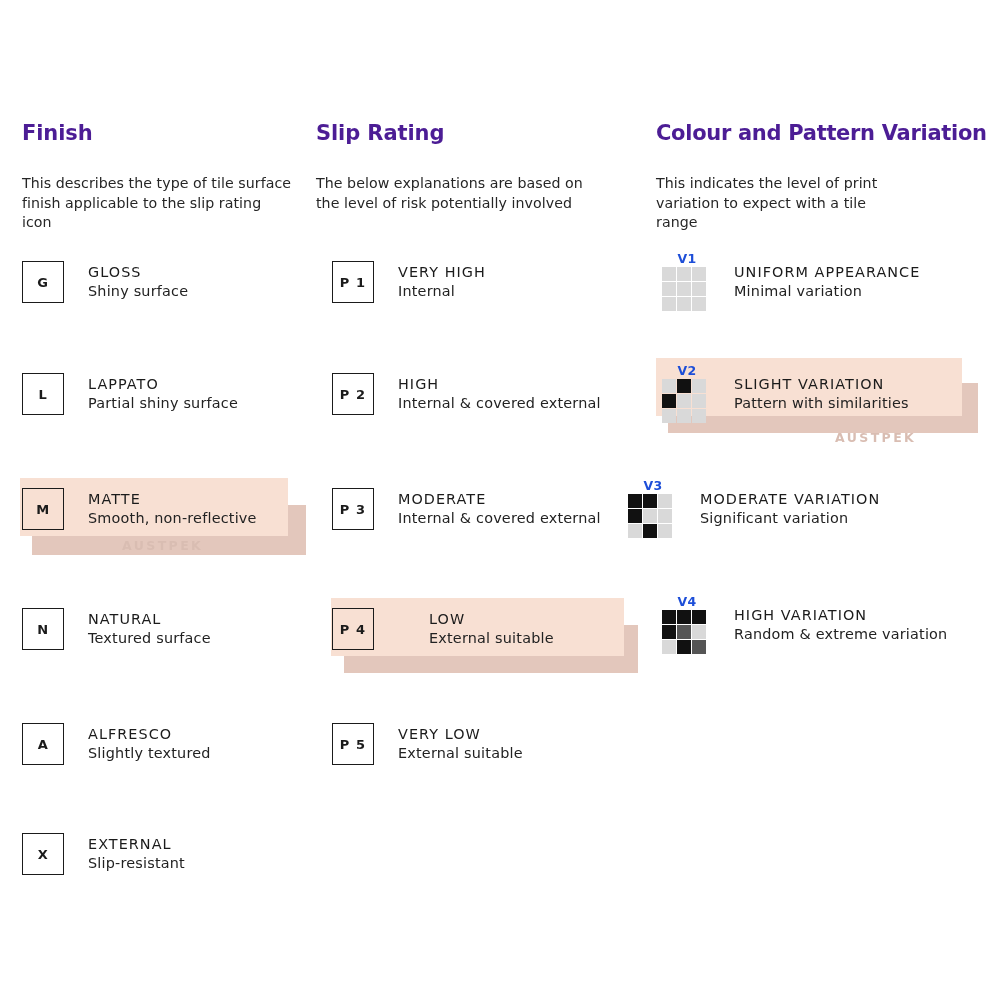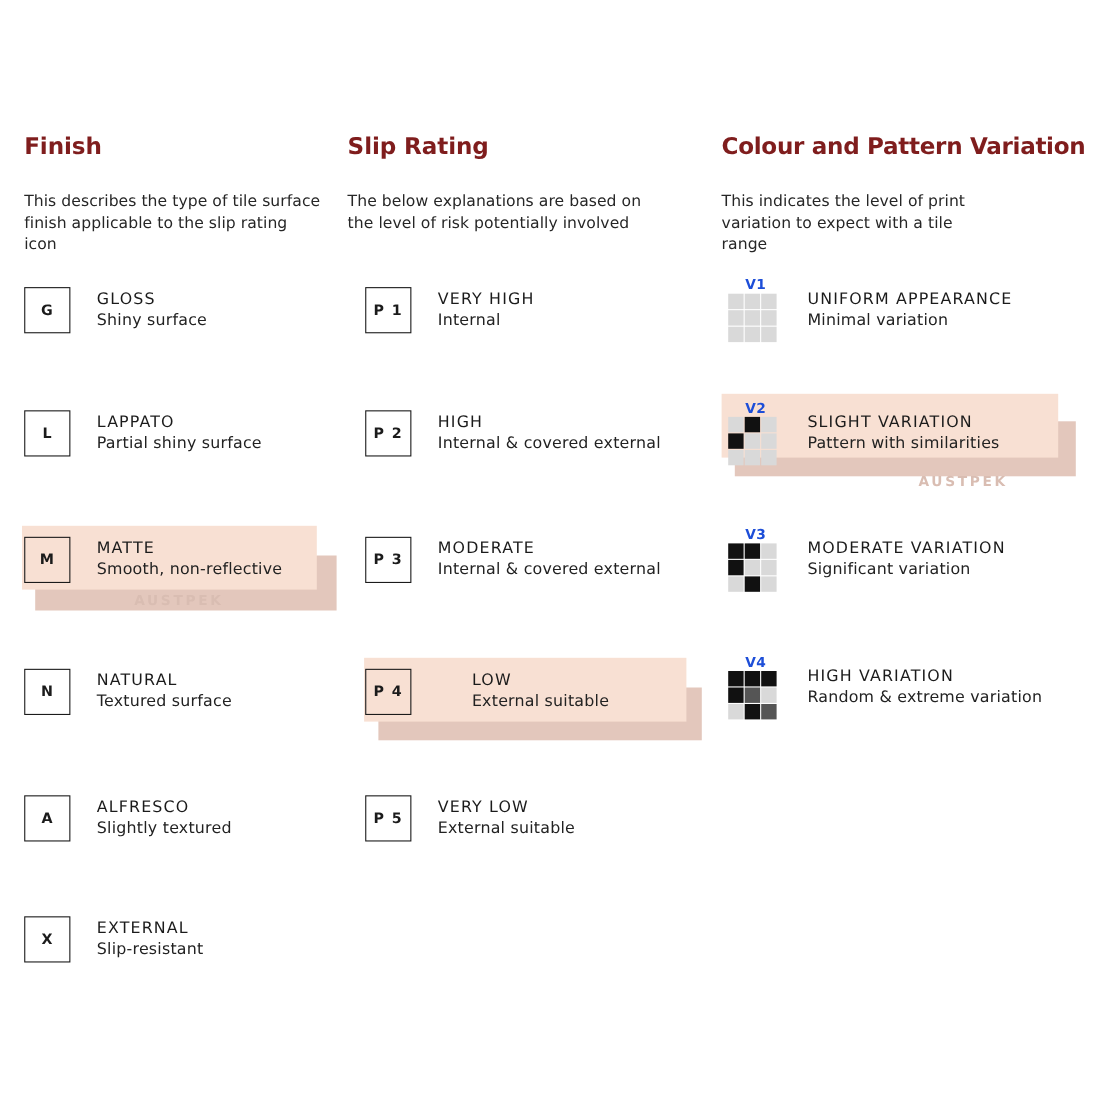--- a/index.html
+++ b/index.html
@@ -33,21 +33,21 @@
   .col-2 { left: 316px; }
   .col-3 { left: 656px; }
 
   .col-title {
     font-size: 21px;
     font-weight: 700;
     letter-spacing: -0.1px;
     line-height: 26px;
     margin: 0 0 28px 0;
     white-space: nowrap;
-    color: #7f1d1d;
+    color: #4c1d95;
   }
   .col-3 .col-title { letter-spacing: -0.3px; }
 
   .col-intro {
     font-size: 14.2px;
     line-height: 19.6px;
     color: #262626;
     white-space: pre-line;
     margin: 0;
     letter-spacing: 0.05px;
@@ -317,21 +317,21 @@
             <div class="vcell light"></div>
             <div class="vcell light"></div>
           </div>
       </div>
       <div class="row-text">
         <div class="row-title">SLIGHT VARIATION</div>
         <div class="row-sub">Pattern with similarities</div>
       </div>
     </div>
 
-    <div class="row vrow" style="left:662px; top:480px;align-items:center;">
+    <div class="row vrow" style="left:628px; top:480px;align-items:center;">
       <div class="vicon">
         <div class="vlabel">V3</div>
         <div class="vgrid">
             <div class="vcell black"></div>
             <div class="vcell black"></div>
             <div class="vcell light"></div>
             <div class="vcell black"></div>
             <div class="vcell light"></div>
             <div class="vcell light"></div>
             <div class="vcell light"></div>

